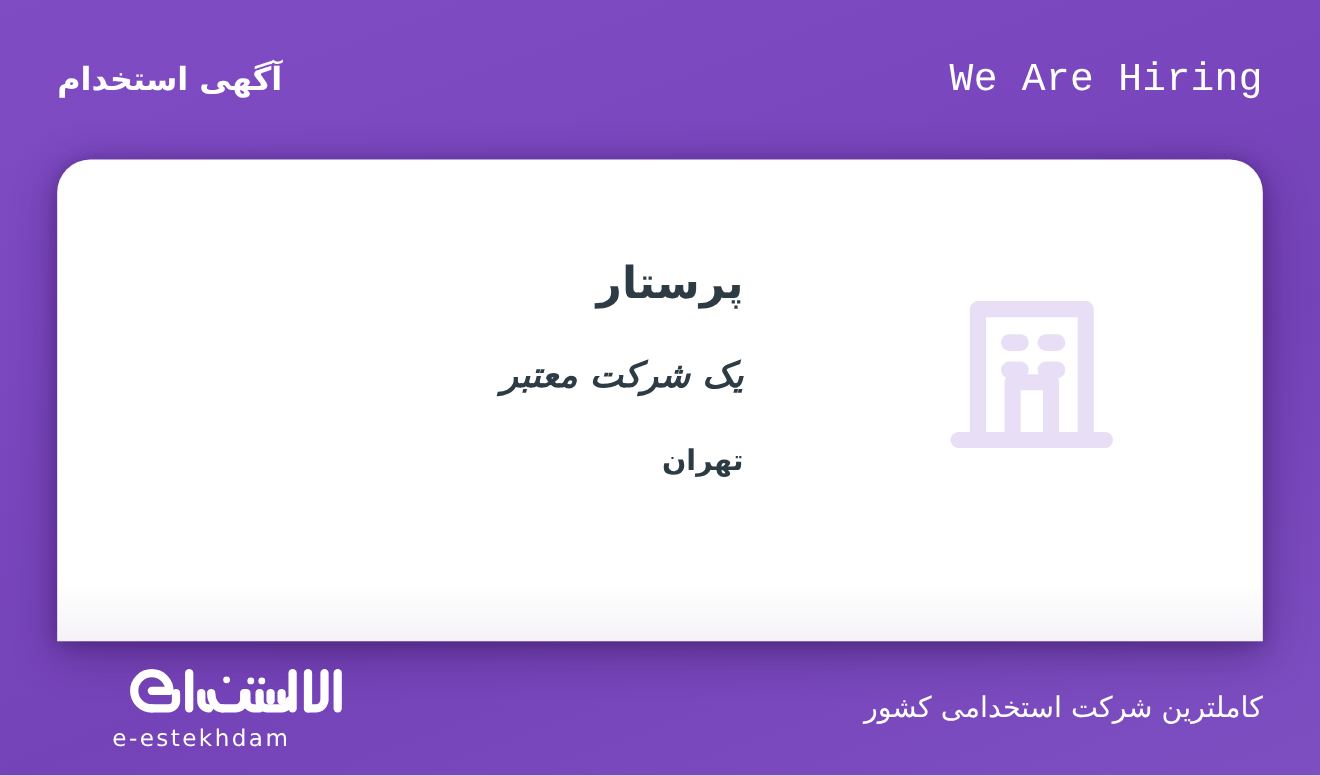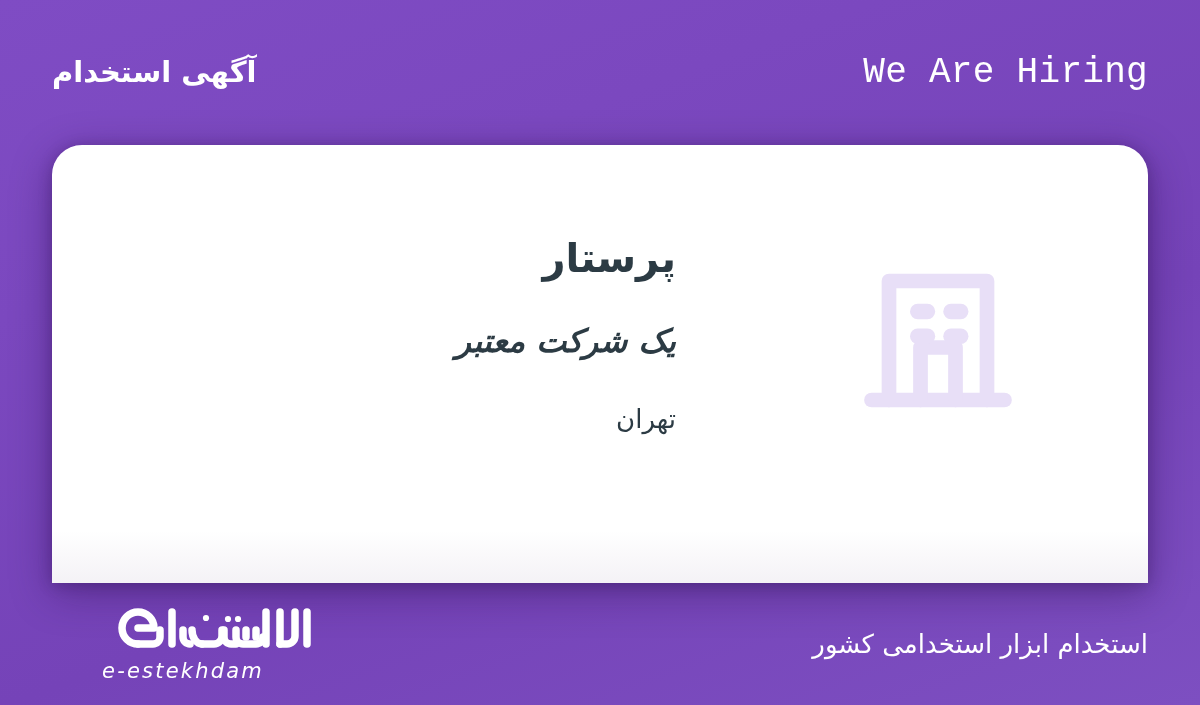--- a/index.html
+++ b/index.html
@@ -104,21 +104,21 @@
     font-size: 32px;
     font-weight: 600;
     line-height: 1.3;
     margin: 0 0 40px 0;
     white-space: nowrap;
     font-style: italic;
   }
   .job-city {
     color: #2c3b44;
     font-size: 26px;
-    font-weight: 400;
+    font-weight: 700;
     line-height: 1.3;
     margin: 0;
     white-space: nowrap;
   }
 
   .card-logo {
     flex: 0 0 auto;
     padding: 108px 0 0 0;
     margin-right: 0;
     margin-left: 0;
@@ -163,21 +163,20 @@
   }
   .brand-latin {
     color: #ffffff;
     font-size: 21px;
     font-weight: 500;
     letter-spacing: 2.2px;
     line-height: 1;
     margin-top: 9px;
     font-family: "DejaVu Sans", sans-serif;
     direction: ltr;
-    font-style: italic;
   }
 </style>
 </head>
 <body>
 
 <div class="banner">
 
   <div class="header">
     <div class="header-fa">آگهی استخدام</div>
     <div class="header-en">We Are Hiring</div>
@@ -246,17 +245,17 @@
         <g fill="#ffffff">
 
           <circle cx="176" cy="13" r="3.1"></circle>
           <circle cx="186" cy="13" r="3.1"></circle>
           <circle cx="154" cy="12" r="3.1"></circle>
         </g>
       </svg>
       <div class="brand-latin">e-estekhdam</div>
     </div>
 
-    <div class="footer-tagline">استخدام ابزار استخدامی کشور</div>
+    <div class="footer-tagline">کاملترین شرکت استخدامی کشور</div>
 
   </div>
 
 </div>
 
 </body></html>

